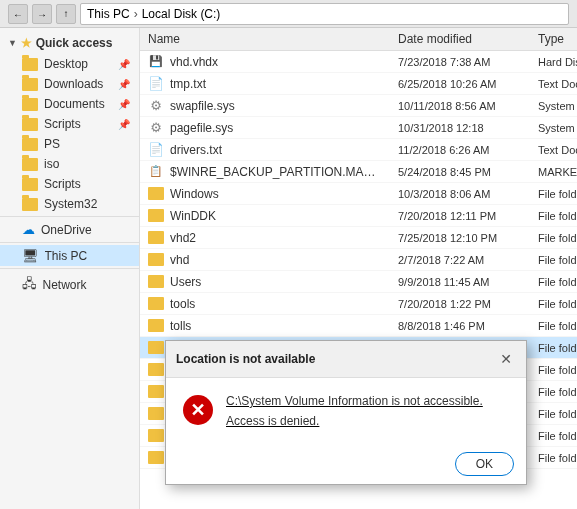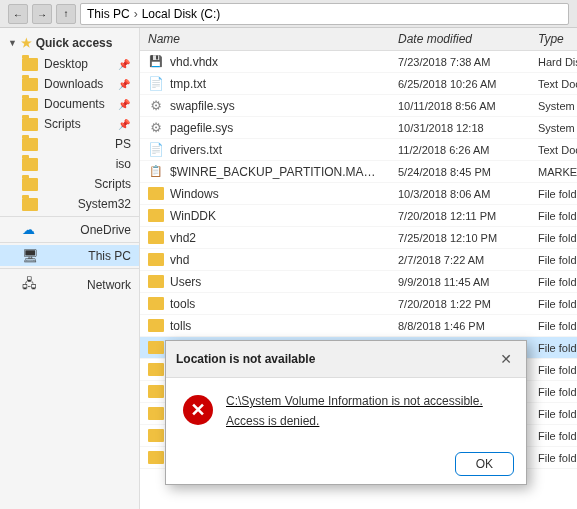--- a/index.html
+++ b/index.html
@@ -79,21 +79,20 @@
     .sidebar-section-header .star-icon {
       color: #f0c040;
       margin-right: 4px;
     }
     .sidebar-item {
       display: flex;
       align-items: center;
       padding: 3px 8px 3px 22px;
       cursor: pointer;
       color: #333;
-      justify-content: space-between;
     }
     .sidebar-item.selected { background: #cce8ff; }
     .sidebar-item .pin-icon {
       margin-left: auto;
       color: #0078d4;
       font-size: 10px;
     }
     .sidebar-divider { height: 1px; background: #ddd; margin: 2px 0; }
 
     .sidebar-item .pc-icon {
@@ -123,21 +122,20 @@
       padding: 2px 0;
       position: sticky;
       top: 0;
       z-index: 2;
     }
     .file-list-header .col {
       font-size: 12px;
       color: #333;
       padding: 2px 8px;
       cursor: pointer;
-      font-style: italic;
     }
     .col-name { flex: 0 0 250px; }
     .col-date { flex: 0 0 140px; }
     .col-type { flex: 1; }
 
     .file-row {
       display: flex;
       align-items: center;
       padding: 2px 0;
       border-bottom: 1px solid #f5f5f5;
@@ -298,21 +296,21 @@
       justify-content: flex-end;
       gap: 8px;
     }
     .dialog-ok-btn {
       padding: 4px 20px;
       background: white;
       border: 1px solid #0078d4;
       color: #333;
       font-size: 12px;
       cursor: pointer;
-      border-radius: 6px;
+      border-radius: 12px;
     }
   </style>
 </head>
 <body>
 
 <div class="title-bar">
   <div class="nav-btn">←</div>
   <div class="nav-btn">→</div>
   <div class="nav-btn">↑</div>
   <div class="breadcrumb-bar">

